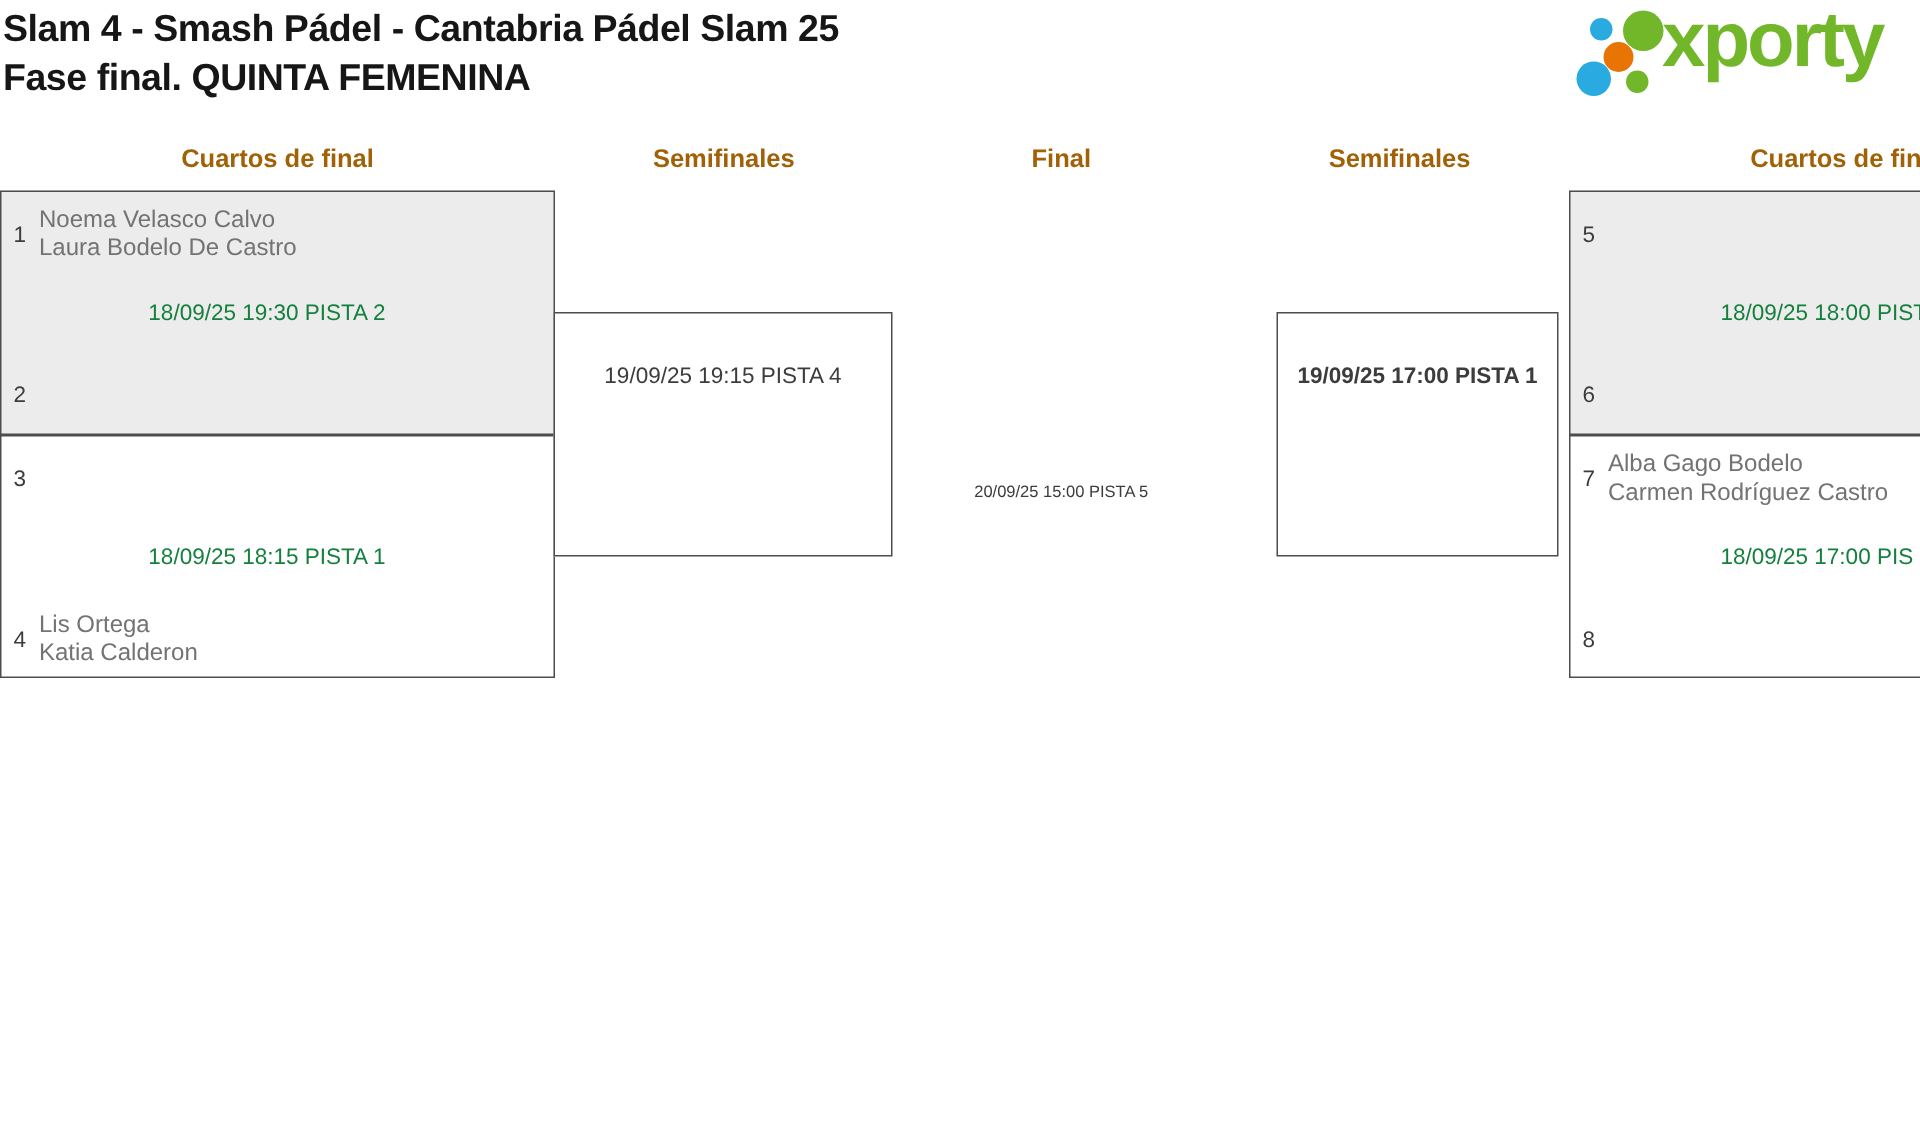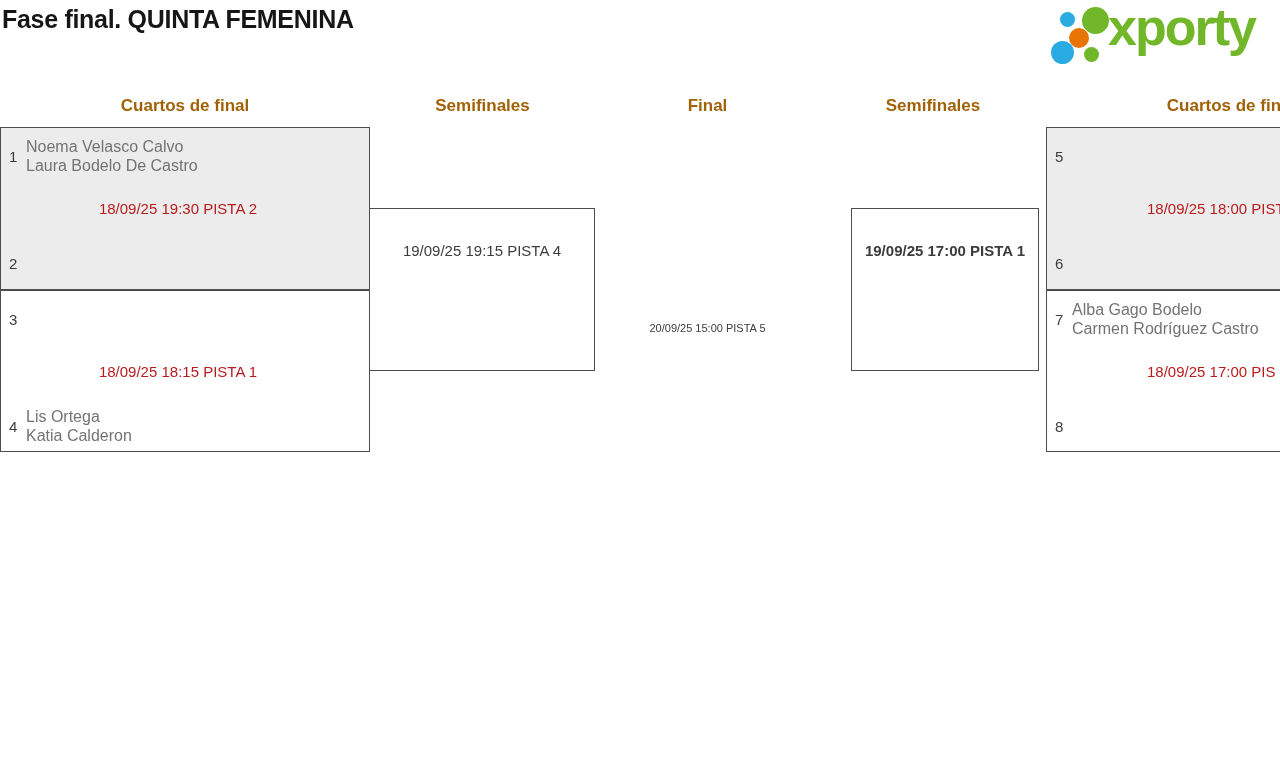--- a/index.html
+++ b/index.html
@@ -57,41 +57,42 @@
   .team {
     position: absolute; left: 25px;
     font-size: 16px; line-height: 19px;
     color: #737373; white-space: nowrap;
   }
   .team.t-top { top: 9px; }
   .team.t-bottom { top: 116px; }
 
   .mdate {
     position: absolute; left: 0; right: 14px; top: 72px;
-    font-size: 15px; color: #b91c1c;
+    font-size: 15px; color: #15803d;
     text-align: center; white-space: nowrap;
   }
   .mdate.clip-right { text-align: left; padding-left: 100px; }
 
   .sf-date {
     position: absolute; left: 0; right: 0; top: 33px;
     font-size: 15px; color: #3c3c3c;
     text-align: center; white-space: nowrap;
   }
 
   .final-date {
     left: 595px; top: 322px; width: 225px;
     font-size: 11px; color: #3c3c3c;
     text-align: center; white-space: nowrap;
   }
 </style>
 </head>
 <body>
 
 <div class="abs page-title">
+  <div>Slam 4 - Smash Pádel - Cantabria Pádel Slam 25</div>
   <div>Fase final. QUINTA FEMENINA</div>
 </div>
 
 <div>
   <span class="logo-dot" style="left:1060px; top:12px; width:15px; height:15px; background:#29abe2;"></span>
   <span class="logo-dot" style="left:1082px; top:7px; width:27px; height:27px; background:#72b62a;"></span>
   <span class="logo-dot" style="left:1069px; top:28px; width:20px; height:20px; background:#e87404;"></span>
   <span class="logo-dot" style="left:1051px; top:41px; width:23px; height:23px; background:#29abe2;"></span>
   <span class="logo-dot" style="left:1084px; top:47px; width:15px; height:15px; background:#72b62a;"></span>
   <div class="abs logo-word">xporty</div>

